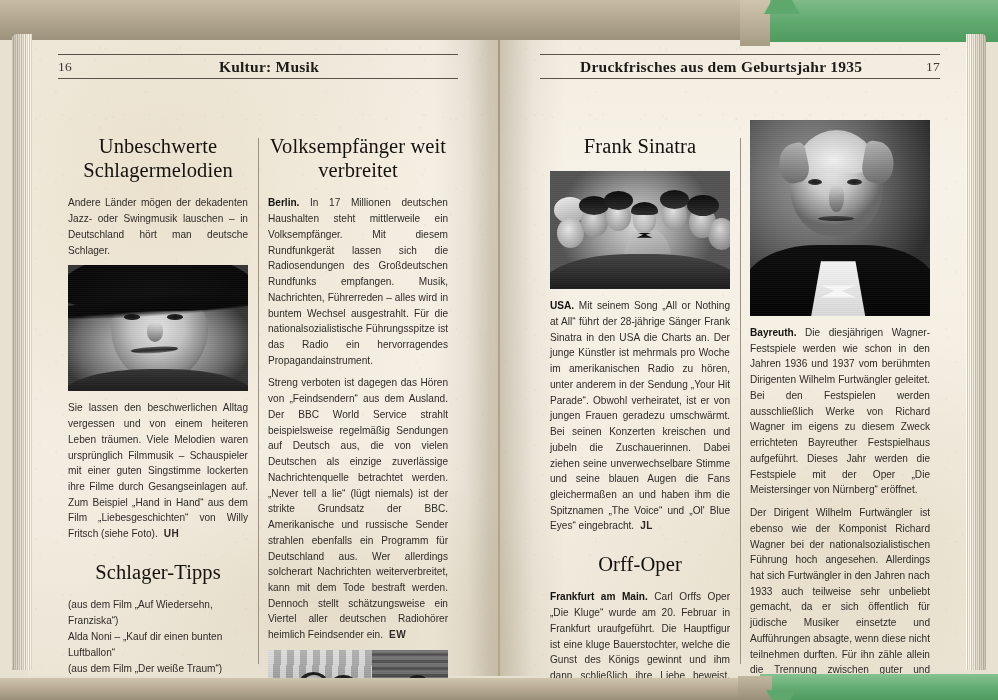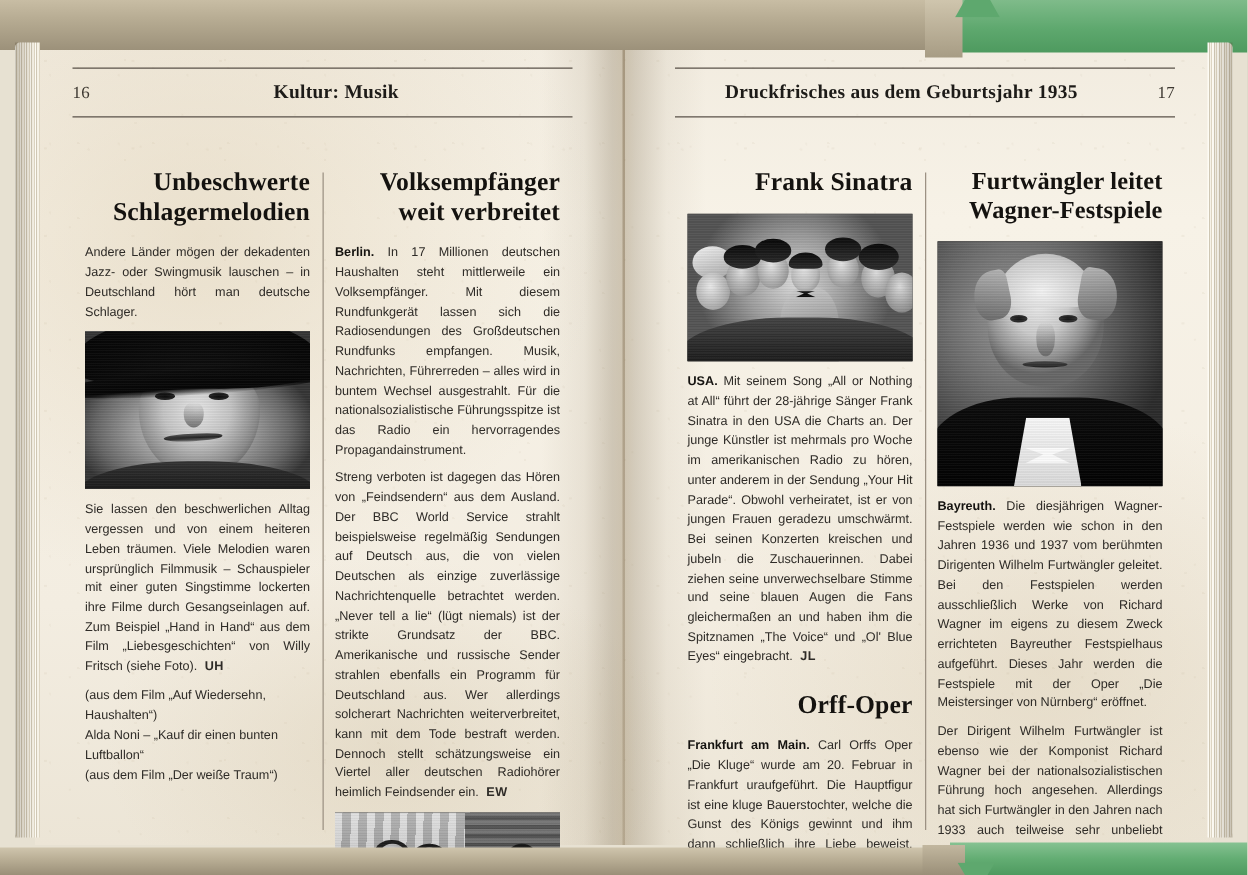--- a/index.html
+++ b/index.html
@@ -127,21 +127,21 @@
 
   
   .page {
     position: absolute; top: 0; bottom: 0; z-index: 5;
   }
   .page-left  { left: 30px;  width: 400px; }
   .page-right { right: 30px; width: 400px; }
 
   
   .runhead {
-    position: relative; height: 40px; margin-top: 18px;
+    position: relative; height: 25px; margin-top: 18px;
     border-top: 1.2px solid #5a5249;
     border-bottom: 1.2px solid #5a5249;
     display: flex; align-items: center;
     font-family: "Liberation Serif", serif;
   }
   .folio {
     font-size: 13.5px; color: #3c3730; letter-spacing: .2px;
   }
   .runhead-title {
     flex: 1; text-align: center; font-size: 15.5px; font-weight: 700;
@@ -158,24 +158,24 @@
   .col {
     width: 50%; padding: 0 10px; position: relative;
   }
   .col + .col::before {
     content: ""; position: absolute; left: 0px; top: 22px; bottom: 8px;
     width: 1px; background: #9c9183;
   }
 
   h2.headline {
     font-family: "Liberation Serif", serif;
-    font-weight: 700;
+    font-weight: 400;
     font-size: 20.5px;
     line-height: 1.18;
-    text-align: right;
+    text-align: center;
     color: #14120f;
     margin: 18px 0 13px 0;
     letter-spacing: .1px;
   }
   h2.headline.tight { font-size: 19.5px; }
 
   p.body {
     font-family: "Liberation Sans", sans-serif;
     font-size: 10.1px;
     line-height: 1.56;
@@ -454,23 +454,24 @@
             <div class="fritsch-mouth"></div>
             <div class="fritsch-hat"></div>
             <div class="fritsch-brim"></div>
             <div class="fritsch-shoulder"></div>
           </div>
 
           <p class="body">
             <span>Sie lassen den beschwerlichen Alltag vergessen und von einem heiteren Leben träumen. Viele Melodien waren ursprünglich Filmmusik – Schauspieler mit einer guten Singstimme lockerten ihre Filme durch Gesangseinlagen auf. Zum Beispiel „Hand in Hand“ aus dem Film „Liebesgeschichten“ von Willy Fritsch (siehe Foto).</span><span class="initials">UH</span>
           </p>
 
+          <h2 class="headline">Schlager-Tipps</h2>
 
           <ul class="tips">
-            <li><span>(aus dem Film „Auf Wiedersehn, Haushalten“)</span></li>
+            <li><span>(aus dem Film „Auf Wiedersehn, Franziska“)</span></li>
             <li><span>Alda Noni – „Kauf dir einen bunten Luftballon“</span></li>
             <li><span>(aus dem Film „Der weiße Traum“)</span></li>
 
           </ul>
 
         </div>
 
         <div class="col">
 
           <h2 class="headline">Volksempfänger weit verbreitet</h2>
@@ -558,21 +559,20 @@
 
           <p class="body">
             <span class="dateline">Frankfurt am Main.</span>
             <span>Carl Orffs Oper „Die Kluge“ wurde am 20. Februar in Frankfurt uraufgeführt. Die Hauptfigur ist eine kluge Bauerstochter, welche die Gunst des Königs gewinnt und ihm dann schließlich ihre Liebe beweist. Ungewöhnlich: Die klassischen Orchesterinstrumente sind durch einen großen Bläsersatz sowie diejenigen Instrumente ergänzt, die Carl Orff für die musikalische Früherziehung von Grundschulkindern empfiehlt. Die Wirkung ist außergewöhnlich, aber auch erstaunlich eindringlich.</span>
           </p>
 
         </div>
 
         <div class="col">
 
-          <h2 class="headline tight">Furtwängler leitet Wagner-Festspiele</h2>
 
           <div class="photo ph-furt">
             <div class="furt-bg"></div>
             <div class="furt-head"></div>
             <div class="furt-bald"></div>
             <div class="furt-hair-l"></div>
             <div class="furt-hair-r"></div>
             <div class="furt-eye l"></div>
             <div class="furt-eye r"></div>
             <div class="furt-nose"></div>

